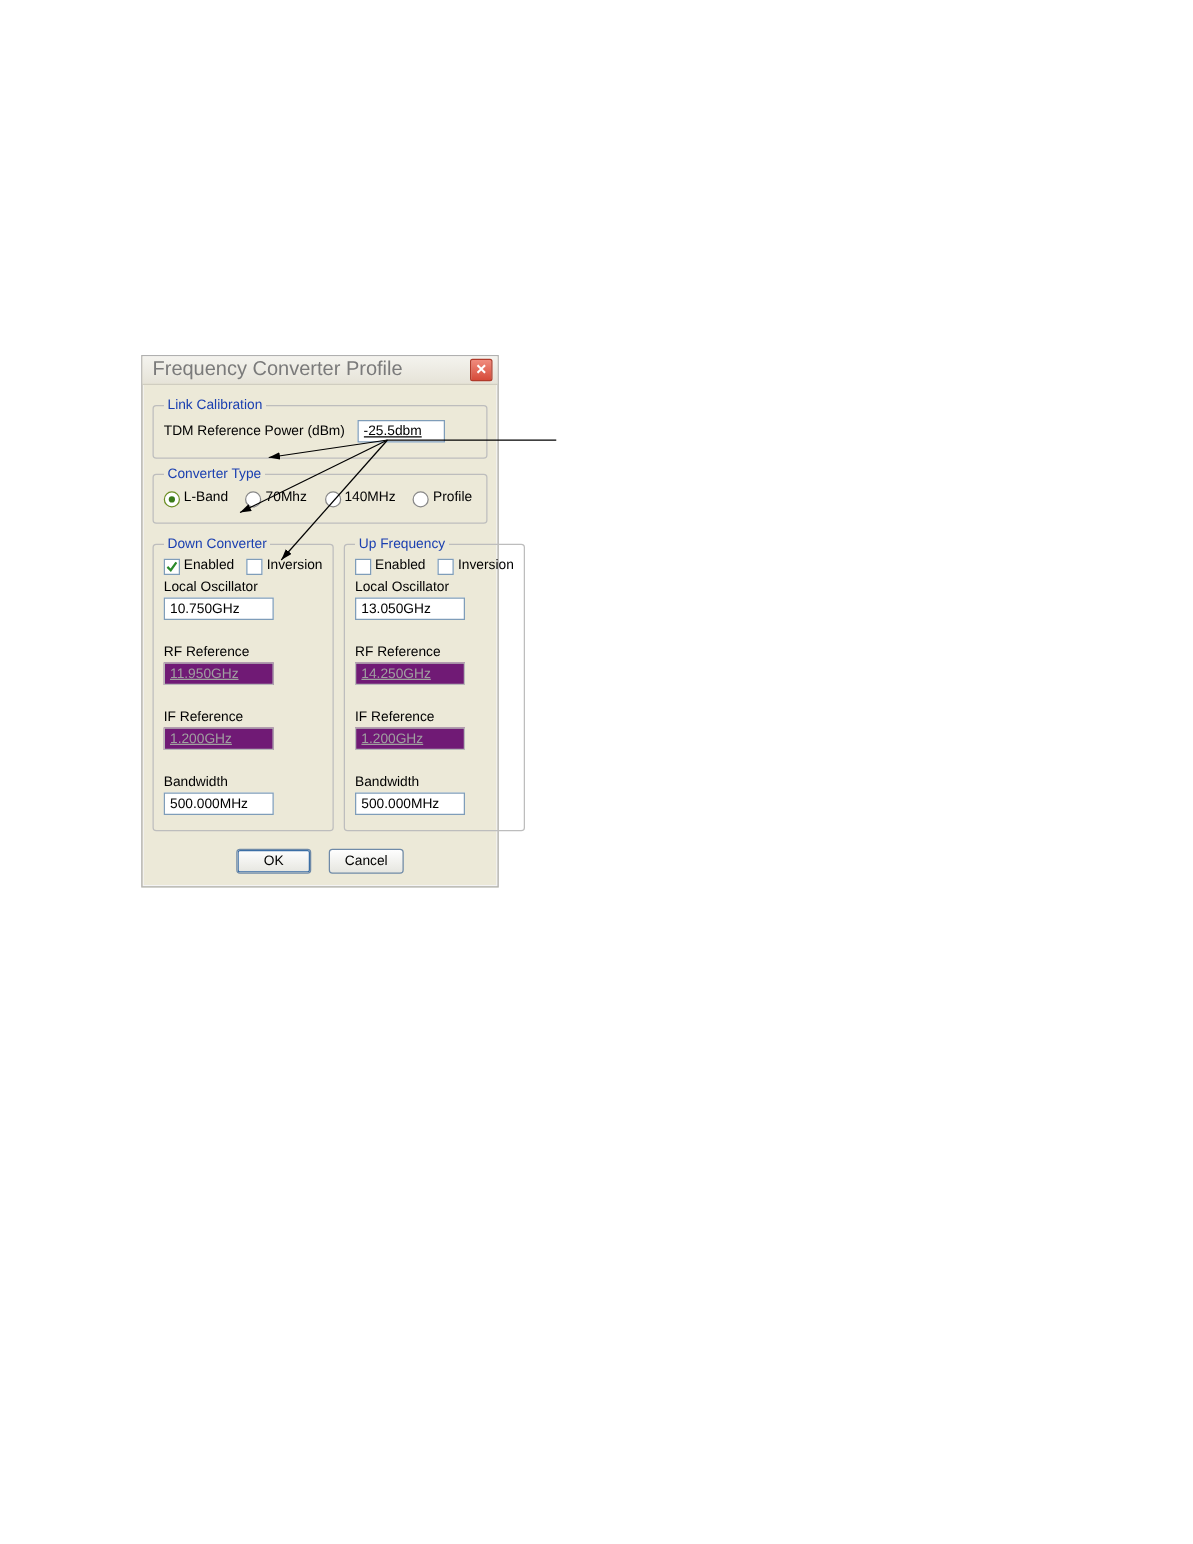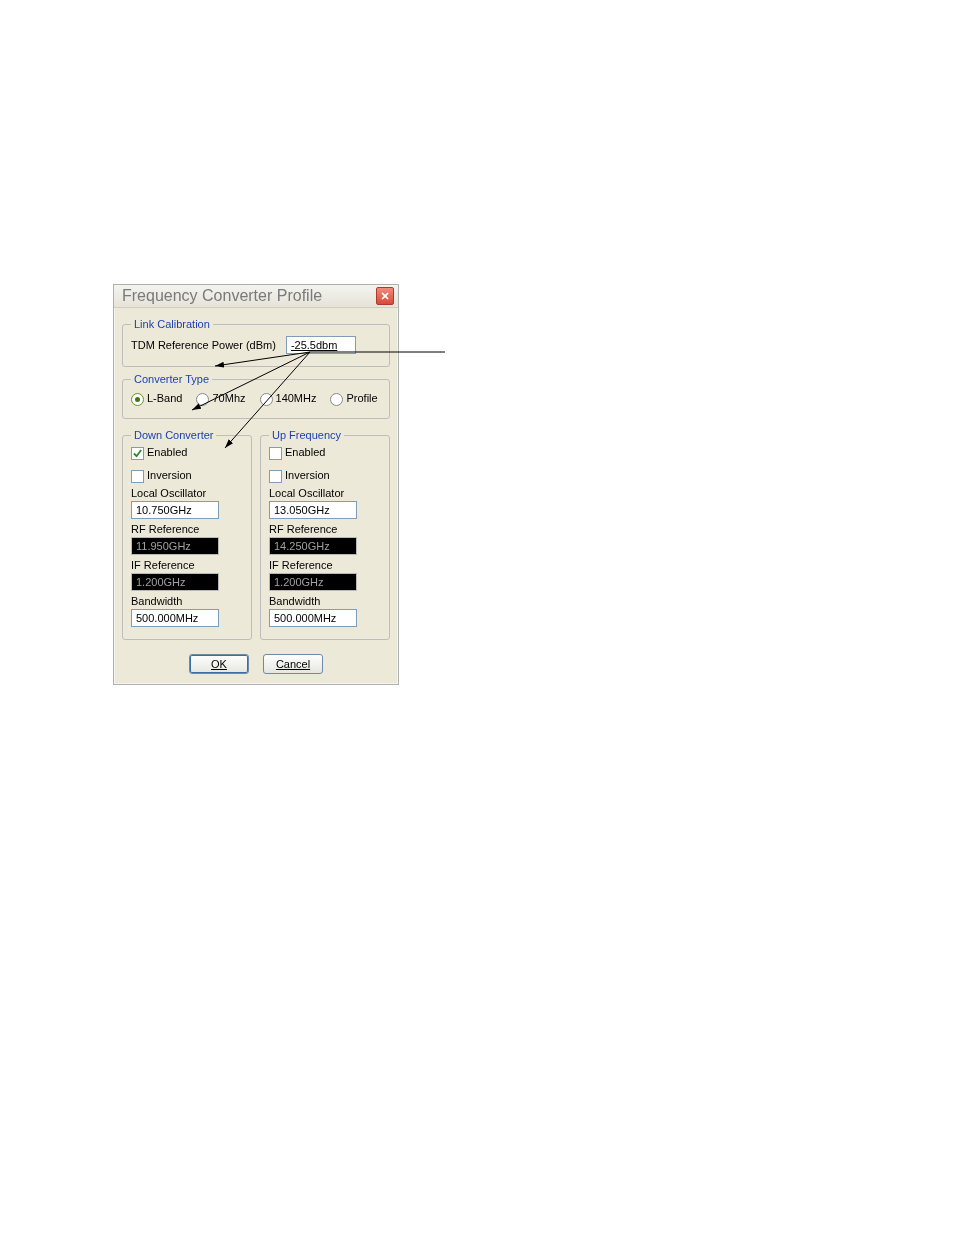--- a/index.html
+++ b/index.html
@@ -80,23 +80,24 @@
   input.text {
     height: 18px;
     border: 1px solid #7f9db9;
     background: #fff;
     font-family: inherit;
     font-size: 11px;
     padding: 0 4px;
     box-sizing: border-box;
   }
   input.text.disabled {
-    background: #000000;
+    background: #701a75;
     color: #a0a0a0;
     border-color: #b8b8b8;
+    text-decoration: underline;
   }
   .radios {
     display: flex;
     gap: 14px;
     margin-top: 2px;
   }
   .radio, .check {
     display: inline-flex;
     gap: 3px;
     cursor: pointer;
@@ -135,54 +136,52 @@
     height: 9px;
   }
   .converters {
     display: flex;
     gap: 8px;
   }
   .converters fieldset.group {
     flex: 1 1 0;
   }
   .field-stack .fld {
-    margin-top: 4px;
+    margin-top: 20px;
   }
   .field-stack .fld:first-child {
     margin-top: 2px;
   }
   .fld-label {
     margin-bottom: 2px;
   }
   .fld input.text {
     width: 88px;
   }
   .check-row {
     display: flex;
     gap: 10px;
     margin-bottom: 4px;
-    flex-direction: column;
   }
   .btnrow {
     display: flex;
     justify-content: center;
     gap: 14px;
     margin-top: 8px;
   }
   button.win {
     width: 60px;
     height: 20px;
     border: 1px solid #6f8aa8;
     border-radius: 3px;
     background: linear-gradient(#fefefe, #e6e6e0);
     font-family: inherit;
     font-size: 11px;
     cursor: pointer;
     padding: 0;
-    text-decoration: underline;
   }
   button.win.default {
     box-shadow: 0 0 0 1px #3b6ea5 inset;
   }
   
   svg.overlay {
     position: absolute;
     left: 0;
     top: 0;
     pointer-events: none;

